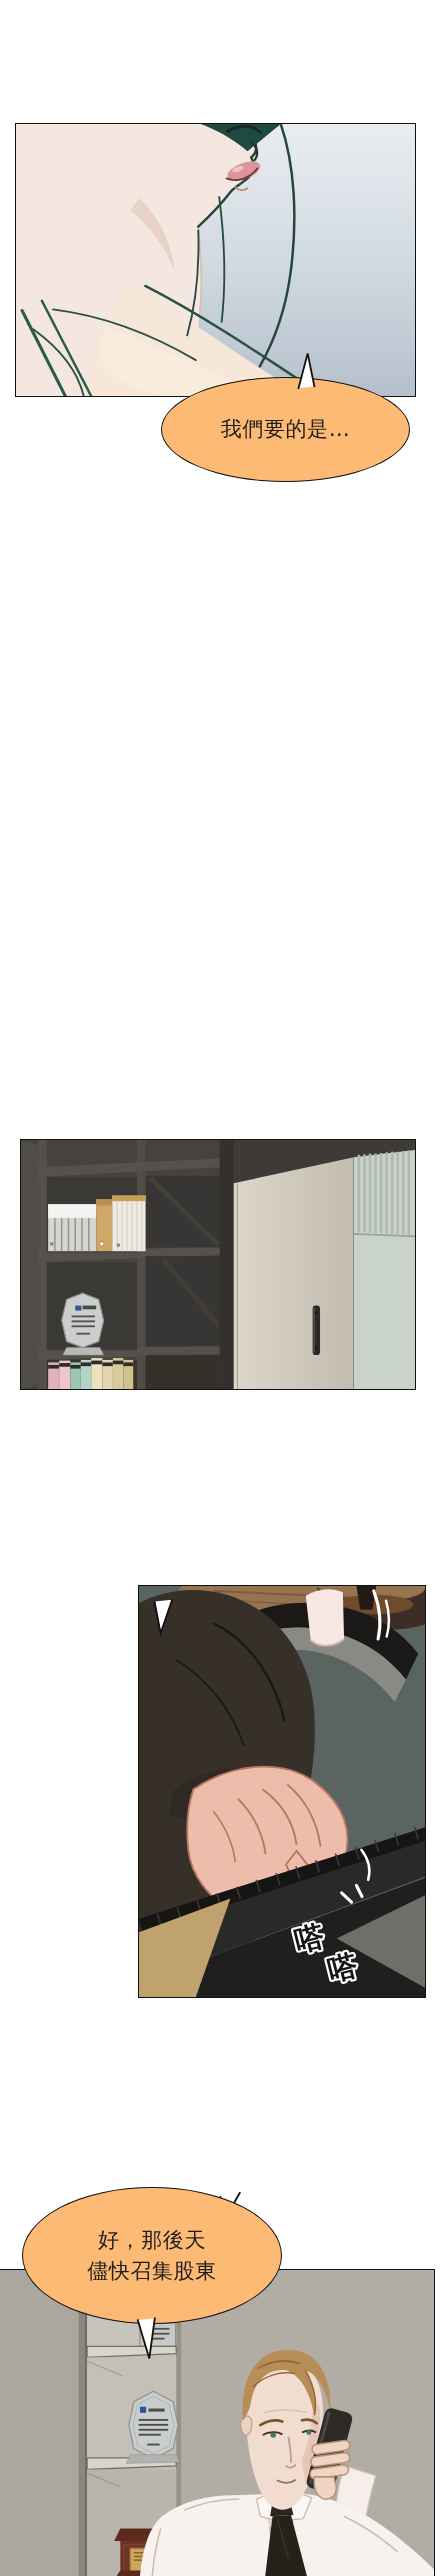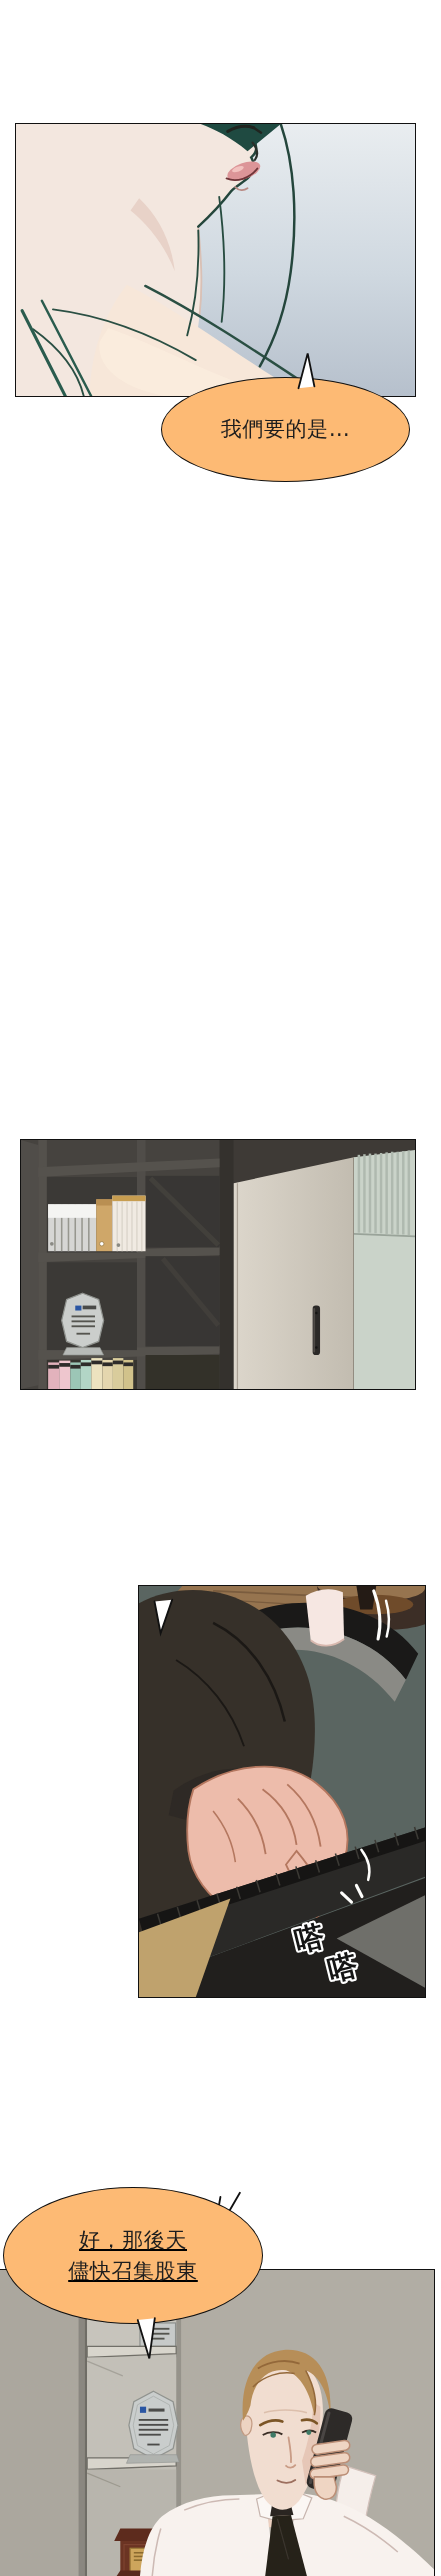--- a/index.html
+++ b/index.html
@@ -342,21 +342,21 @@
           <path d="M512,336 C510,356 516,368 528,372 C540,374 548,366 548,352 L544,336 Z" fill="#efd5c3" stroke="#bc8f77" stroke-width="2.5"></path>
         </g>
       </g>
     </svg>
   </div>
 
   <svg class="tail" style="left:202px;top:2183px;width:49px;height:67px;" viewBox="0 0 80 110">
     <path d="M30,23 L18,92 L62,16" fill="#ffffff" stroke="#111" stroke-width="3" stroke-linecap="round"></path>
   </svg>
 
-  <div class="bubble" style="left:3px;top:2187px;width:260px;height:137px;text-decoration:underline;">
+  <div class="bubble" style="left:22px;top:2187px;width:260px;height:137px;">
     <div class="line">好，那後天</div>
     <div class="line">儘快召集股東</div>
   </div>
   <svg class="tail" style="left:123px;top:2306px;width:49px;height:61px;" viewBox="0 0 80 100">
     <path d="M24,23 L43,86 L52,20" fill="#ffffff" stroke="#111" stroke-width="3" stroke-linecap="round"></path>
   </svg>
 
   <div class="bubble" style="left:161px;top:377px;width:249px;height:105px;">
     <div class="line">我們要的是…</div>
   </div>

